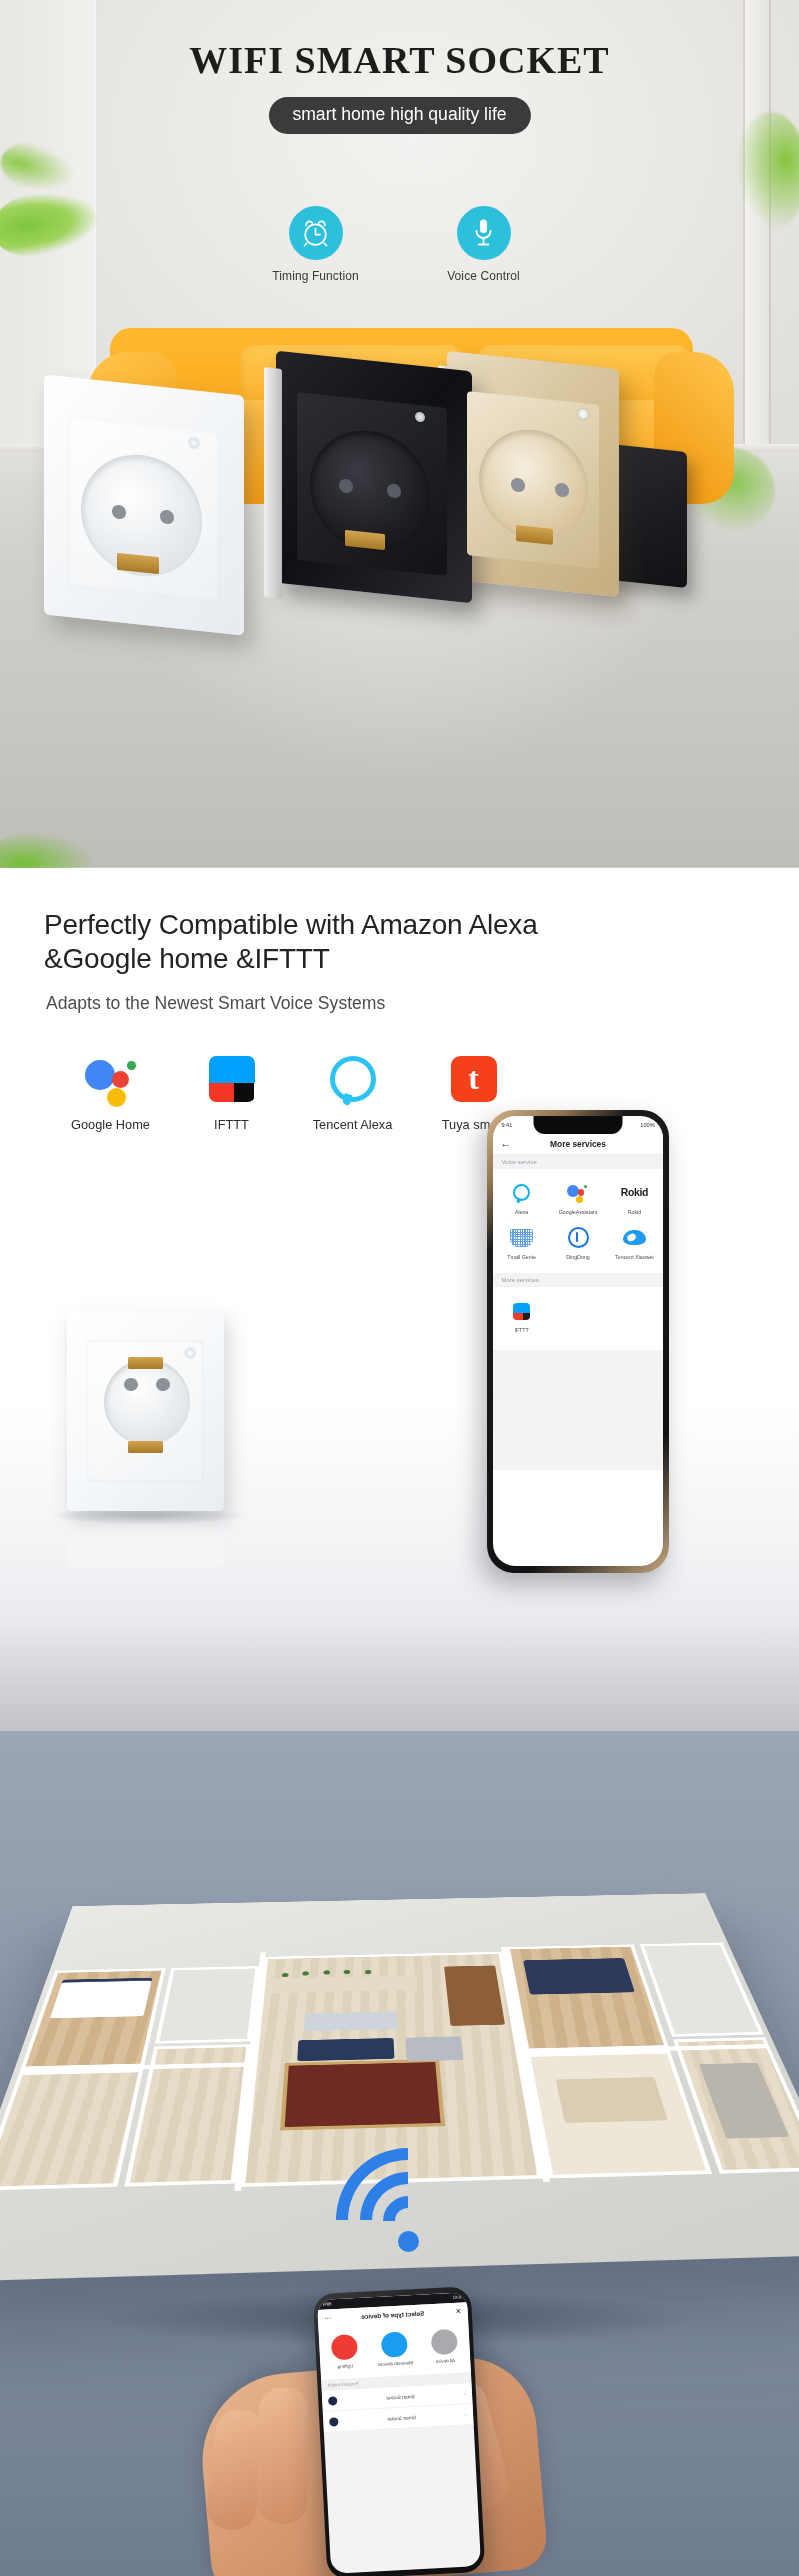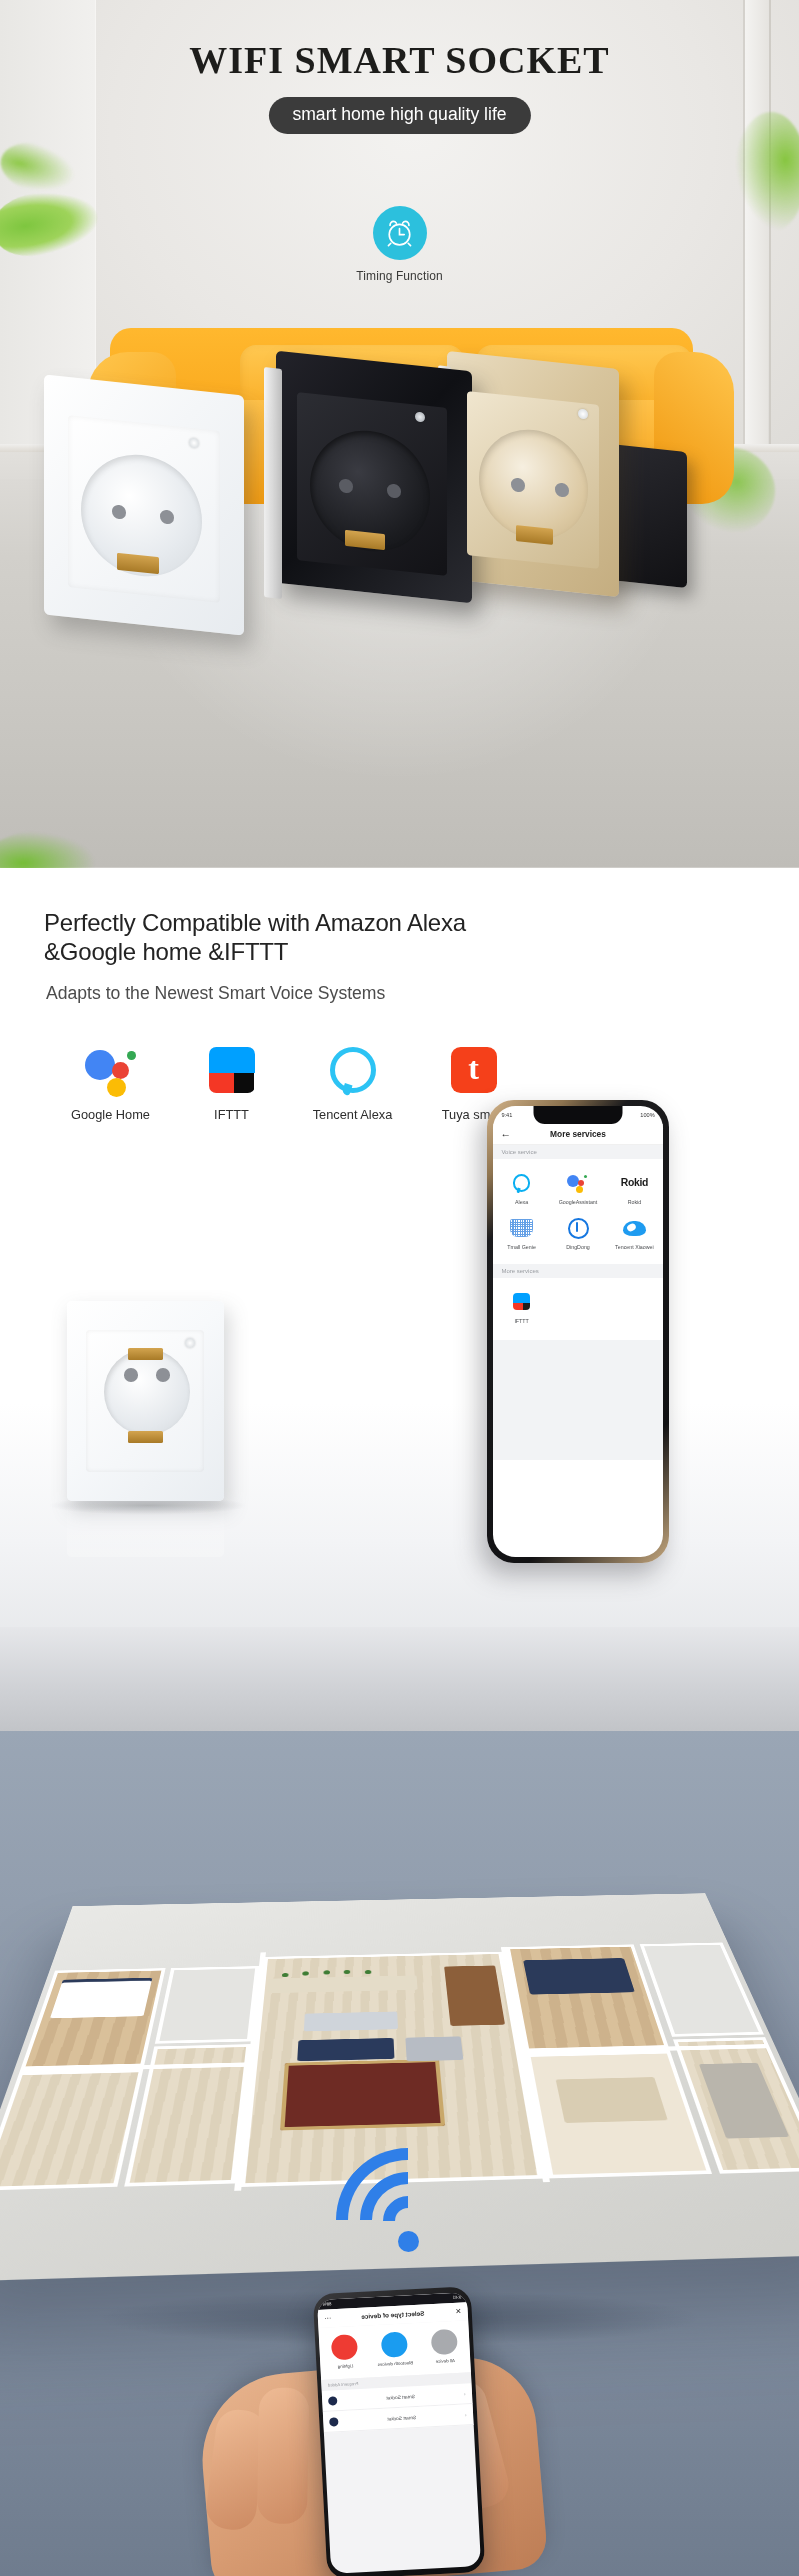--- a/index.html
+++ b/index.html
@@ -176,21 +176,21 @@
     background:radial-gradient(circle,#ffffff,#cfd4d8); box-shadow:0 0 2.4px rgba(0,0,0,.2);
   }
 
   
   .compat {
     position:relative; width:799px; height:863px;
     background:linear-gradient(180deg,#ffffff 0%,#ffffff 62%,#f3f4f6 78%,#dddfe2 100%);
     padding-top:21px;
   }
   .compat h2 {
-    margin:19px 0 0 44px; font-size:24px; font-weight:400; color:#232323;
+    margin:19px 0 0 44px; font-size:28px; font-weight:400; color:#232323;
     line-height:1.22; letter-spacing:-0.2px;
   }
   .compat .sub {
     margin:14.4px 0 0 46px; font-size:17.6px; color:#4c4c4c; font-weight:300; line-height:1.4;
   }
   .brand-row { display:flex; margin:35px 0 0 50px; gap:0; }
   .brand { width:121px; text-align:center; }
   .brand-mark { height:58px; display:flex; align-items:center; justify-content:center; }
   .brand-name { margin-top:8.8px; font-size:12.8px; color:#2e2e2e; font-weight:300;}
 
@@ -428,20 +428,31 @@
             <circle cx="18" cy="21" r="13" stroke="#fff" stroke-width="2.1"></circle>
             <path d="M6 9.5c0-3 2-5.2 4.4-5.2 1.5 0 2.8.9 3.6 2.3" stroke="#fff" stroke-width="2.1" stroke-linecap="round"></path>
             <path d="M30 9.5c0-3-2-5.2-4.4-5.2-1.5 0-2.8.9-3.6 2.3" stroke="#fff" stroke-width="2.1" stroke-linecap="round"></path>
             <path d="M18 13.5V21h6" stroke="#fff" stroke-width="2.1" stroke-linecap="round"></path>
             <path d="M7 32l-3 3M29 32l3 3" stroke="#fff" stroke-width="2.1" stroke-linecap="round"></path>
           </svg>
         </div>
         <div class="f-label">Timing Function</div>
       </div>
 
+      <div class="feature">
+        <div class="f-circle">
+          <svg width="21" height="30" viewBox="0 0 26 38" fill="none">
+            <rect x="8.5" y="2" width="9" height="17" rx="4.5" fill="#fff"></rect>
+            <path d="M4 16.5c0 5 4 8.8 9 8.8s9-3.8 9-8.8" stroke="#fff" stroke-width="2.4" stroke-linecap="round"></path>
+            <path d="M13 25.5V33" stroke="#fff" stroke-width="2.4" stroke-linecap="round"></path>
+            <path d="M7 33.5h12" stroke="#fff" stroke-width="2.4" stroke-linecap="round"></path>
+          </svg>
+        </div>
+        <div class="f-label">Voice Control</div>
+      </div>
     </div>
 
     <div class="sofa-back"></div>
     <div class="sofa-cushA"></div>
     <div class="sofa-cushB"></div>
     <div class="sofa-seat"></div>
     <div class="sofa-armL"></div>
     <div class="sofa-armR"></div>
 
     <div class="panel panel-black2"></div>

